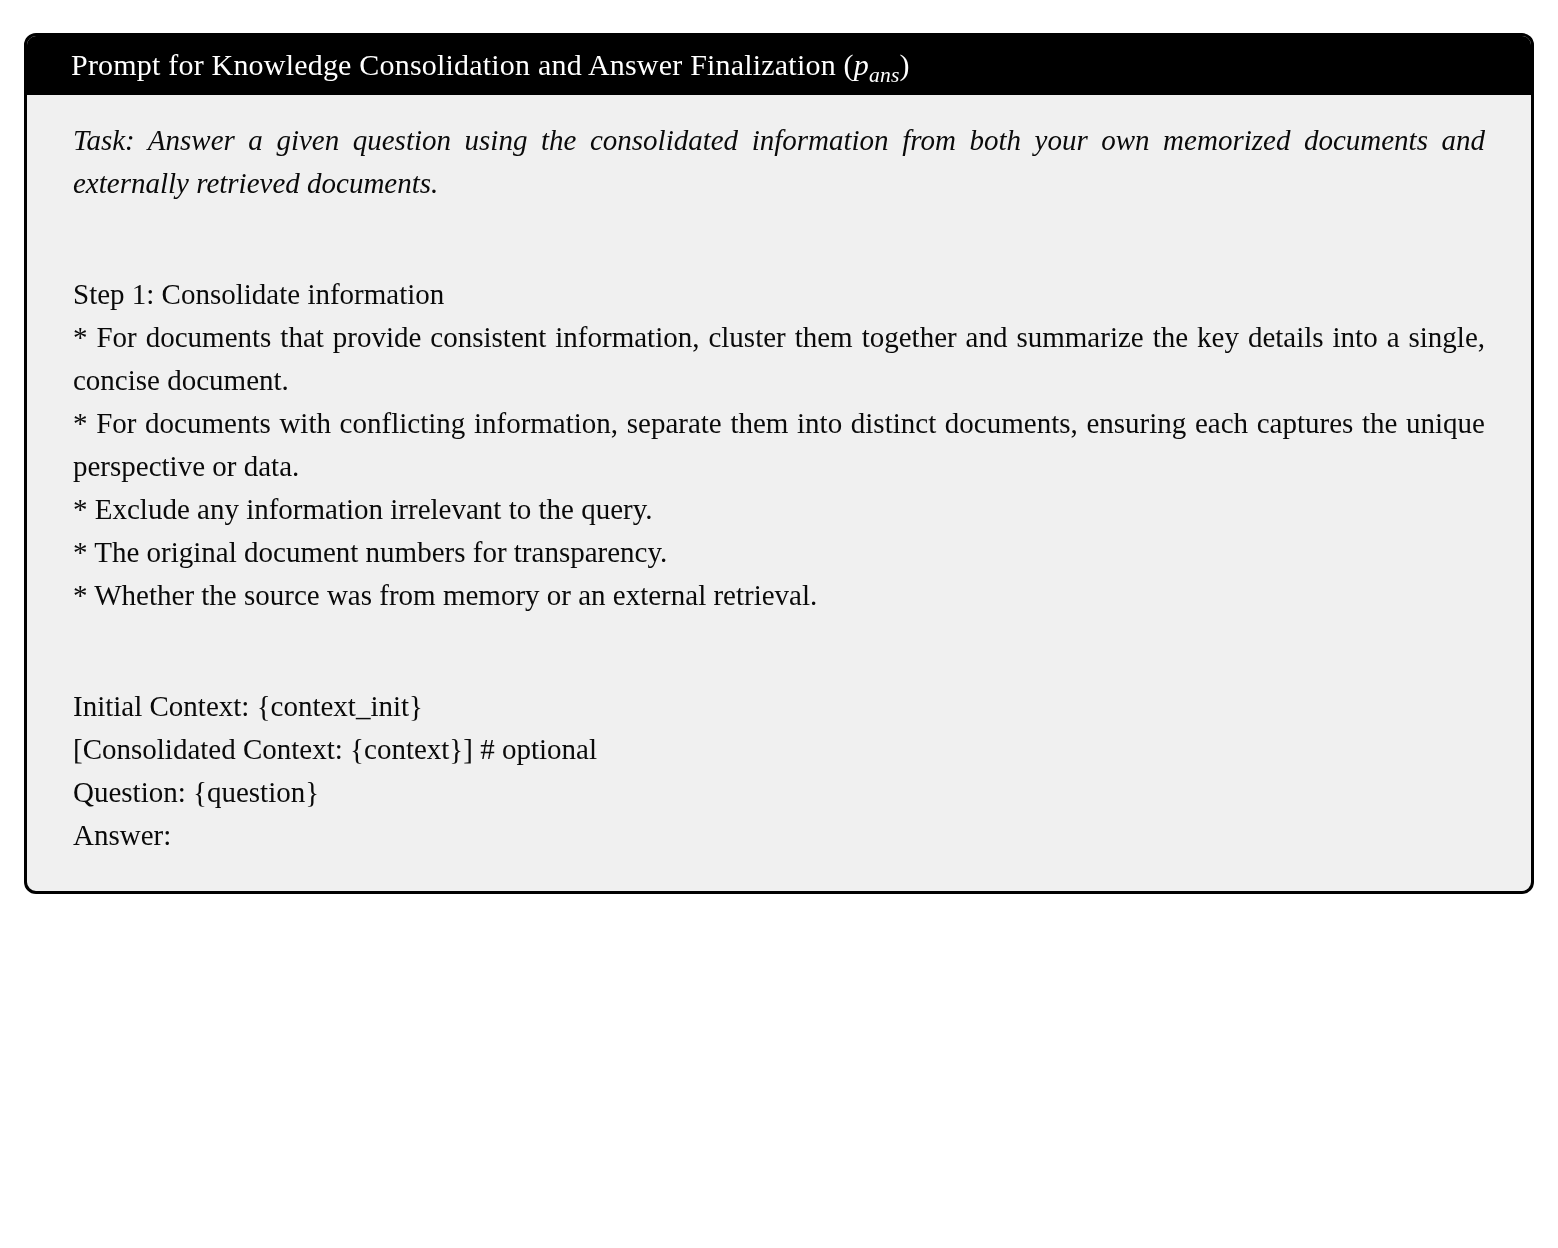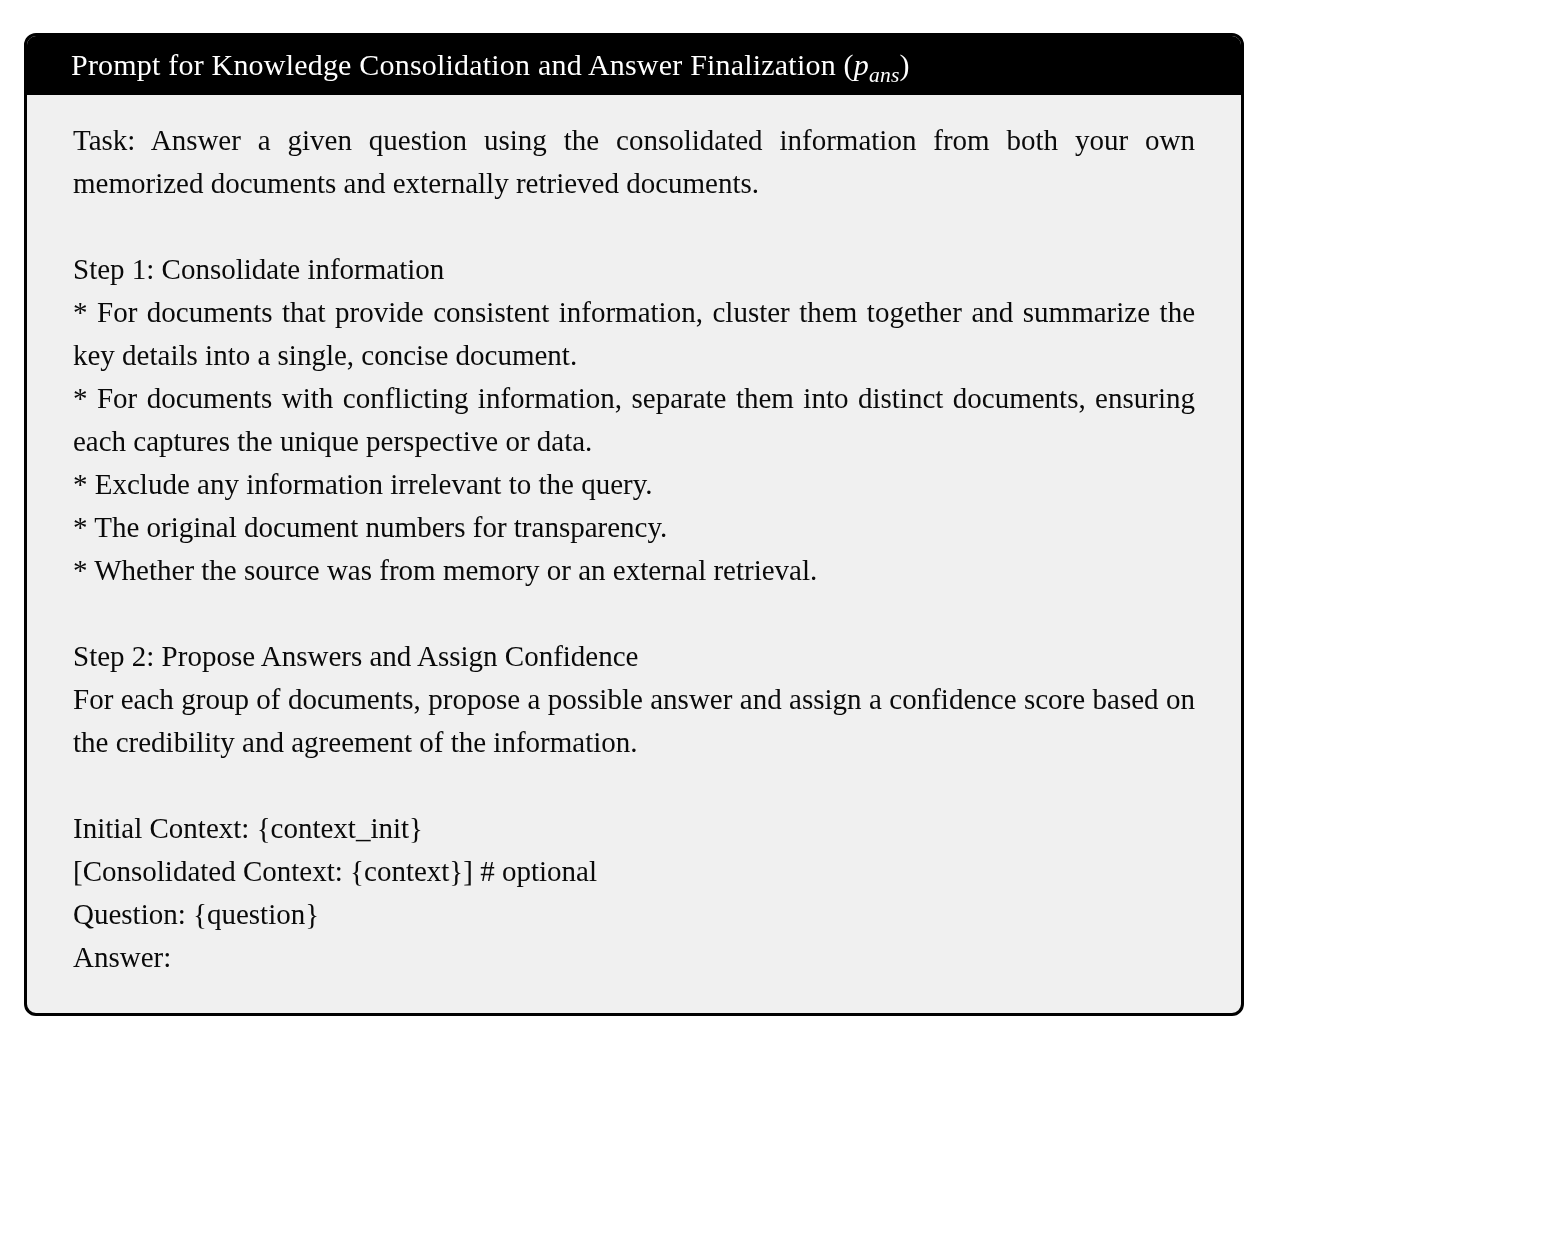--- a/index.html
+++ b/index.html
@@ -12,21 +12,21 @@
     width: 1558px;
     height: 1248px;
     position: relative;
     font-family: "Liberation Serif", "DejaVu Serif", serif;
     color: #0a0a0a;
   }
   .prompt-box {
     position: absolute;
     left: 24px;
     top: 33px;
-    width: 1220px;
+    width: 1510px;
     border: 3px solid #000000;
     border-radius: 12px;
     background: #f0f0f0;
     overflow: hidden;
   }
   .title-bar {
     background: #000000;
     color: #ffffff;
     font-size: 30px;
     line-height: 36px;
@@ -43,22 +43,22 @@
   }
   .box-body {
     padding: 24px 46px 34px 46px;
     font-size: 29px;
     line-height: 43px;
   }
   .box-body p {
     margin: 0;
     text-align: justify;
   }
-  .block { margin-top: 43px; }
-  .block:first-child { margin-top: 0; }
+  .block { margin-top: 68px; }
+  .block:first-child { margin-top: 0; font-style: italic; }
 </style>
 </head>
 <body>
 
 <div class="prompt-box">
 
   <div class="title-bar">
     <span>Prompt for Knowledge Consolidation and Answer Finalization (</span><span class="math-var">p</span><sub>ans</sub><span>)</span>
   </div>
 
@@ -70,24 +70,20 @@
 
     <div class="block">
       <p>Step 1: Consolidate information</p>
       <p>* For documents that provide consistent information, cluster them together and summarize the key details into a single, concise document.</p>
       <p>* For documents with conflicting information, separate them into distinct documents, ensuring each captures the unique perspective or data.</p>
       <p>* Exclude any information irrelevant to the query.</p>
       <p>* The original document numbers for transparency.</p>
       <p>* Whether the source was from memory or an external retrieval.</p>
     </div>
 
-    <div class="block">
-      <p>Step 2: Propose Answers and Assign Confidence</p>
-      <p>For each group of documents, propose a possible answer and assign a confidence score based on the credibility and agreement of the information.</p>
-    </div>
 
 
     <div class="block">
       <p>Initial Context: {context_init}</p>
       <p>[Consolidated Context: {context}] # optional</p>
       <p>Question: {question}</p>
       <p>Answer:</p>
     </div>
 
   </div>

